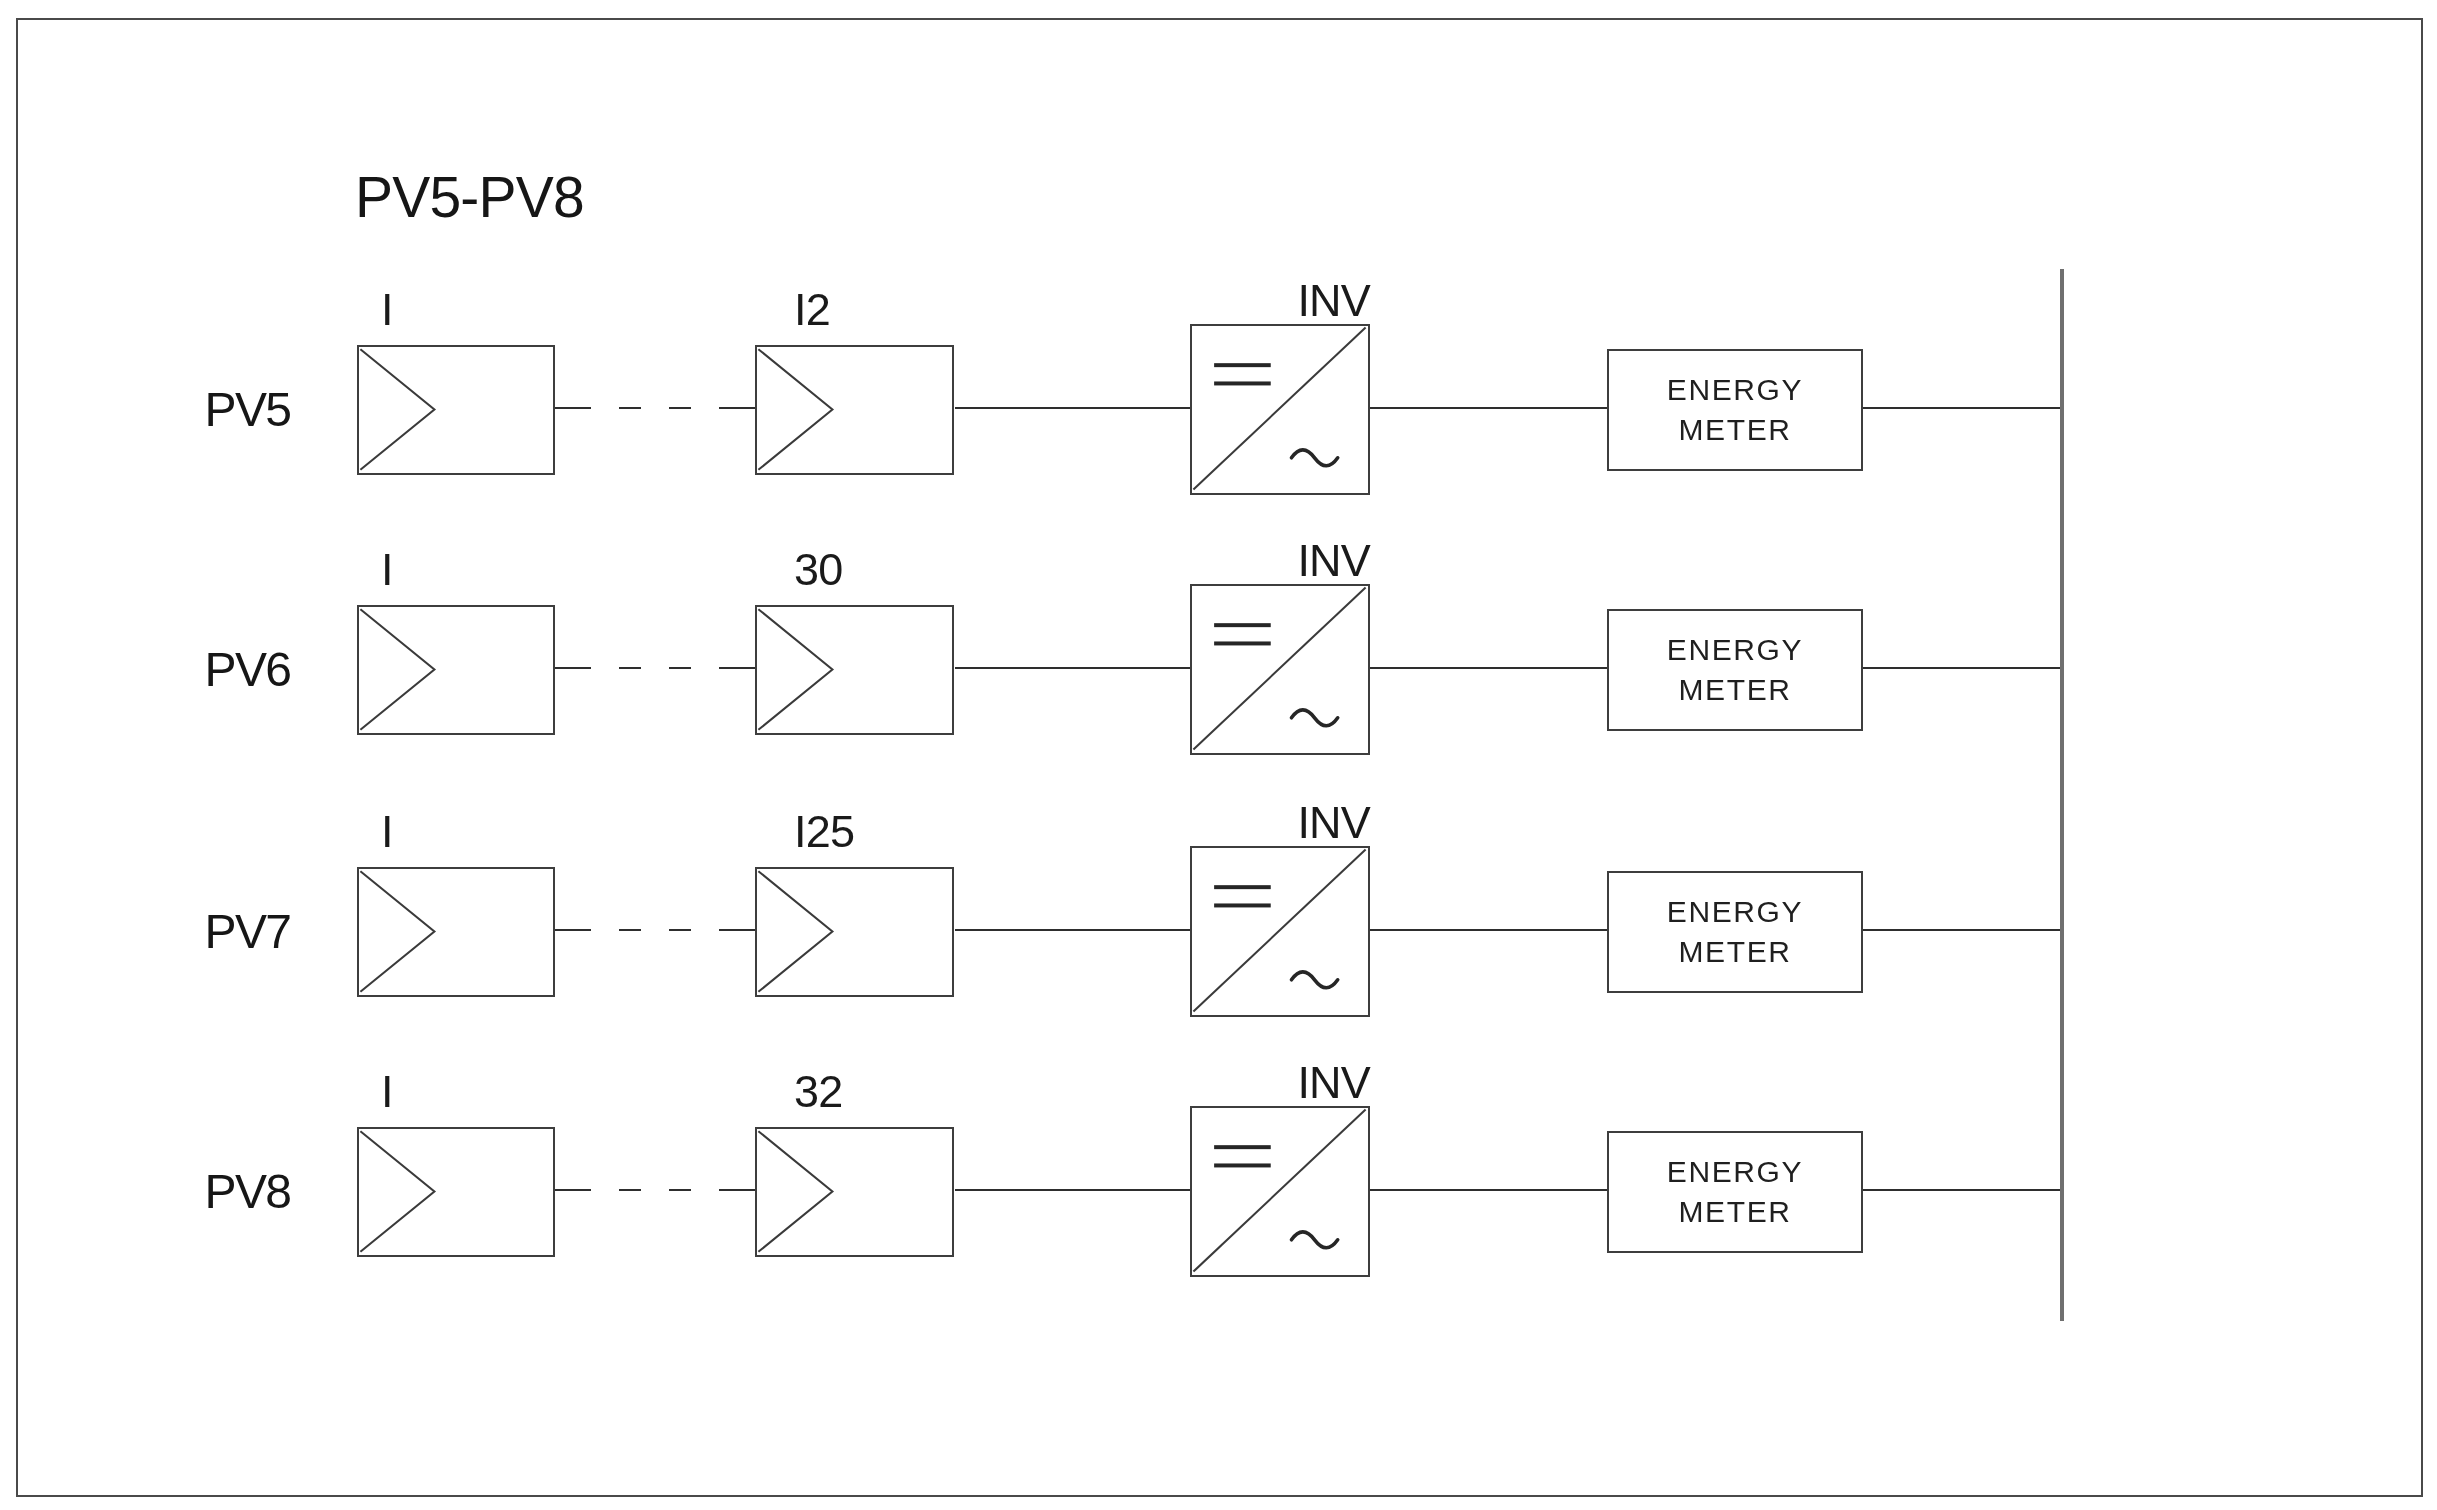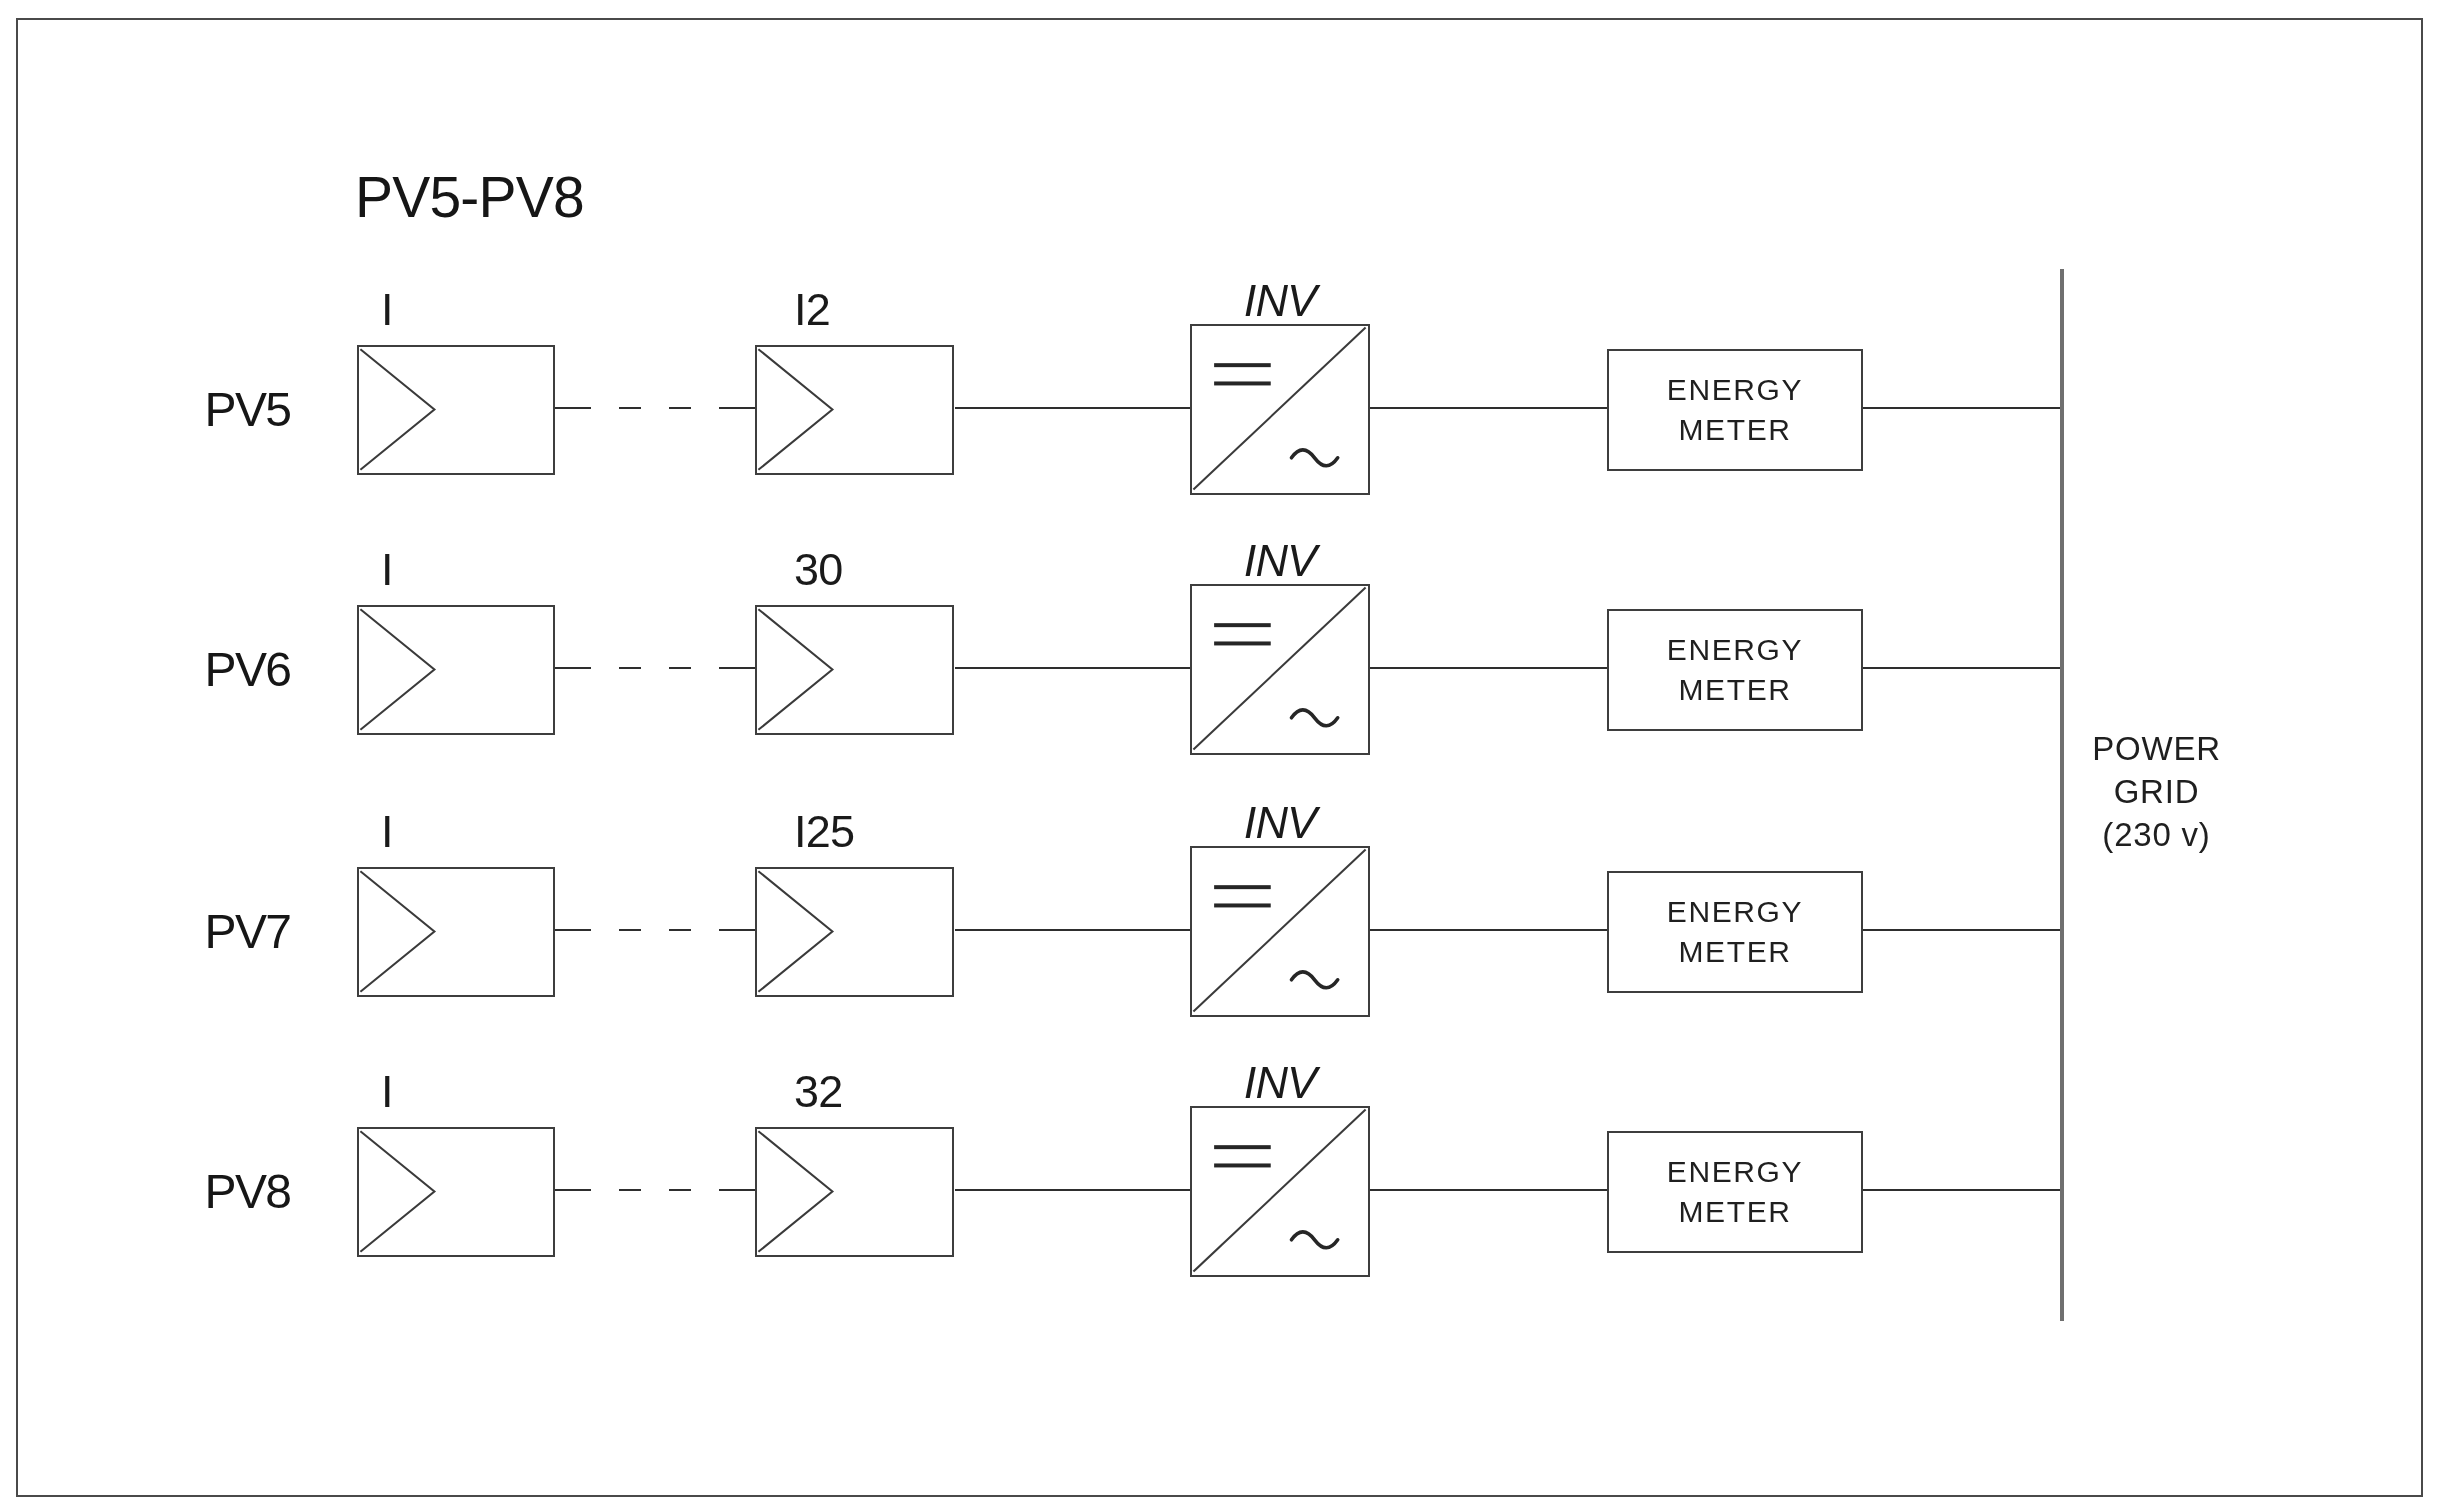--- a/index.html
+++ b/index.html
@@ -32,21 +32,21 @@
     text-align:center;font-size:48px;line-height:1;letter-spacing:-1.6px;
     color:#161616;white-space:nowrap;
   }
   .small-label{
     position:absolute;top:-37px;
     font-size:45px;line-height:1;letter-spacing:-0.8px;
     color:#1a1a1a;white-space:nowrap;
   }
   .first-label{left:381px;}
   .last-label{left:794px;}
-  .inv-label{left:1190px;width:180px;text-align:center;top:-46px;font-style:italic;}
+  .inv-label{left:1190px;width:180px;text-align:right;top:-46px;}
   .box{
     position:absolute;box-sizing:border-box;
     border:2.4px solid #3e3e3e;background:#ffffff;
   }
   .panel1{left:357px;top:21px;width:198px;height:130px;}
   .panel2{left:755px;top:21px;width:199px;height:130px;}
   .chev{position:absolute;left:-0.8px;top:-0.8px;width:195px;height:127px;}
   .chev path{fill:none;stroke:#3a3a3a;stroke-width:2.6px;}
   .invbox{left:1190px;top:0;width:180px;height:171px;}
   .invbox svg{position:absolute;left:-0.8px;top:-0.8px;width:177px;height:167px;}
@@ -223,20 +223,15 @@
     </div>
     <div class="wire w-b"></div>
     <div class="box meterbox">
       <div>ENERGY</div>
       <div>METER</div>
     </div>
     <div class="wire w-c"></div>
   </div>
 
   <div class="bus"></div>
-  <div class="grid-label">
-    <div>POWER</div>
-    <div>GRID</div>
-    <div>(230 v)</div>
-  </div>
 
 </div>
 
 
 </body></html>

